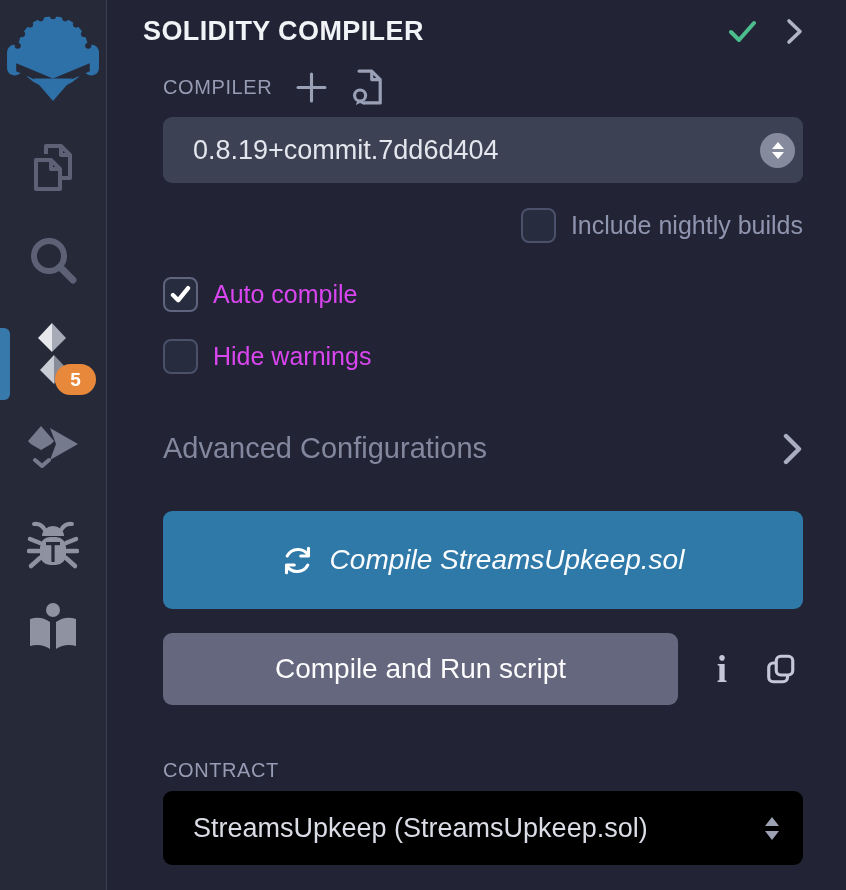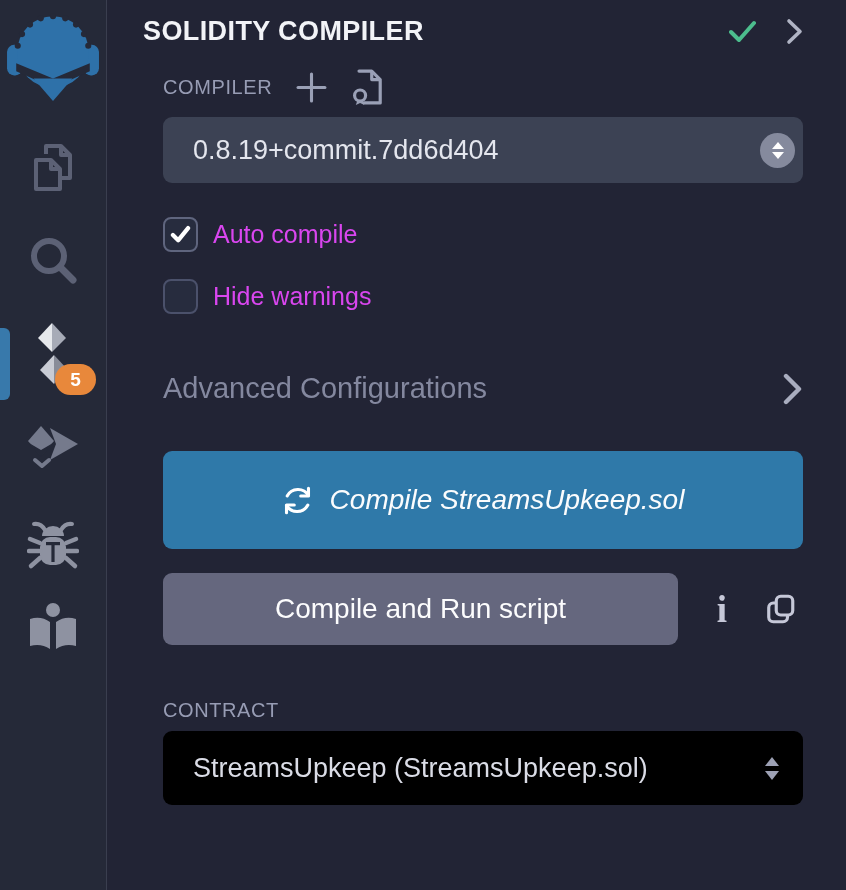--- a/index.html
+++ b/index.html
@@ -189,20 +189,24 @@
     </div>
 
     <div class="select-box version-select">
       <span class="version-text">0.8.19+commit.7dd6d404</span>
       <span class="circle-btn">
         <span class="tri-up-w"></span>
           <span class="tri-dn-w"></span>
       </span>
     </div>
 
+    <div class="check-row row-nightly">
+      <span class="checkbox"></span>
+      <span class="check-label nightly-label">Include nightly builds</span>
+    </div>
 
     <div class="check-row row-auto">
       <span class="checkbox checked">
         <svg width="21" height="19" viewBox="0 0 18 16">
           <polyline points="2.5,8.5 7,13 15.5,2.5" fill="none" stroke="#ffffff" stroke-width="3.6" stroke-linecap="round" stroke-linejoin="round"></polyline>
         </svg>
       </span>
       <span class="check-label">Auto compile</span>
     </div>
 

